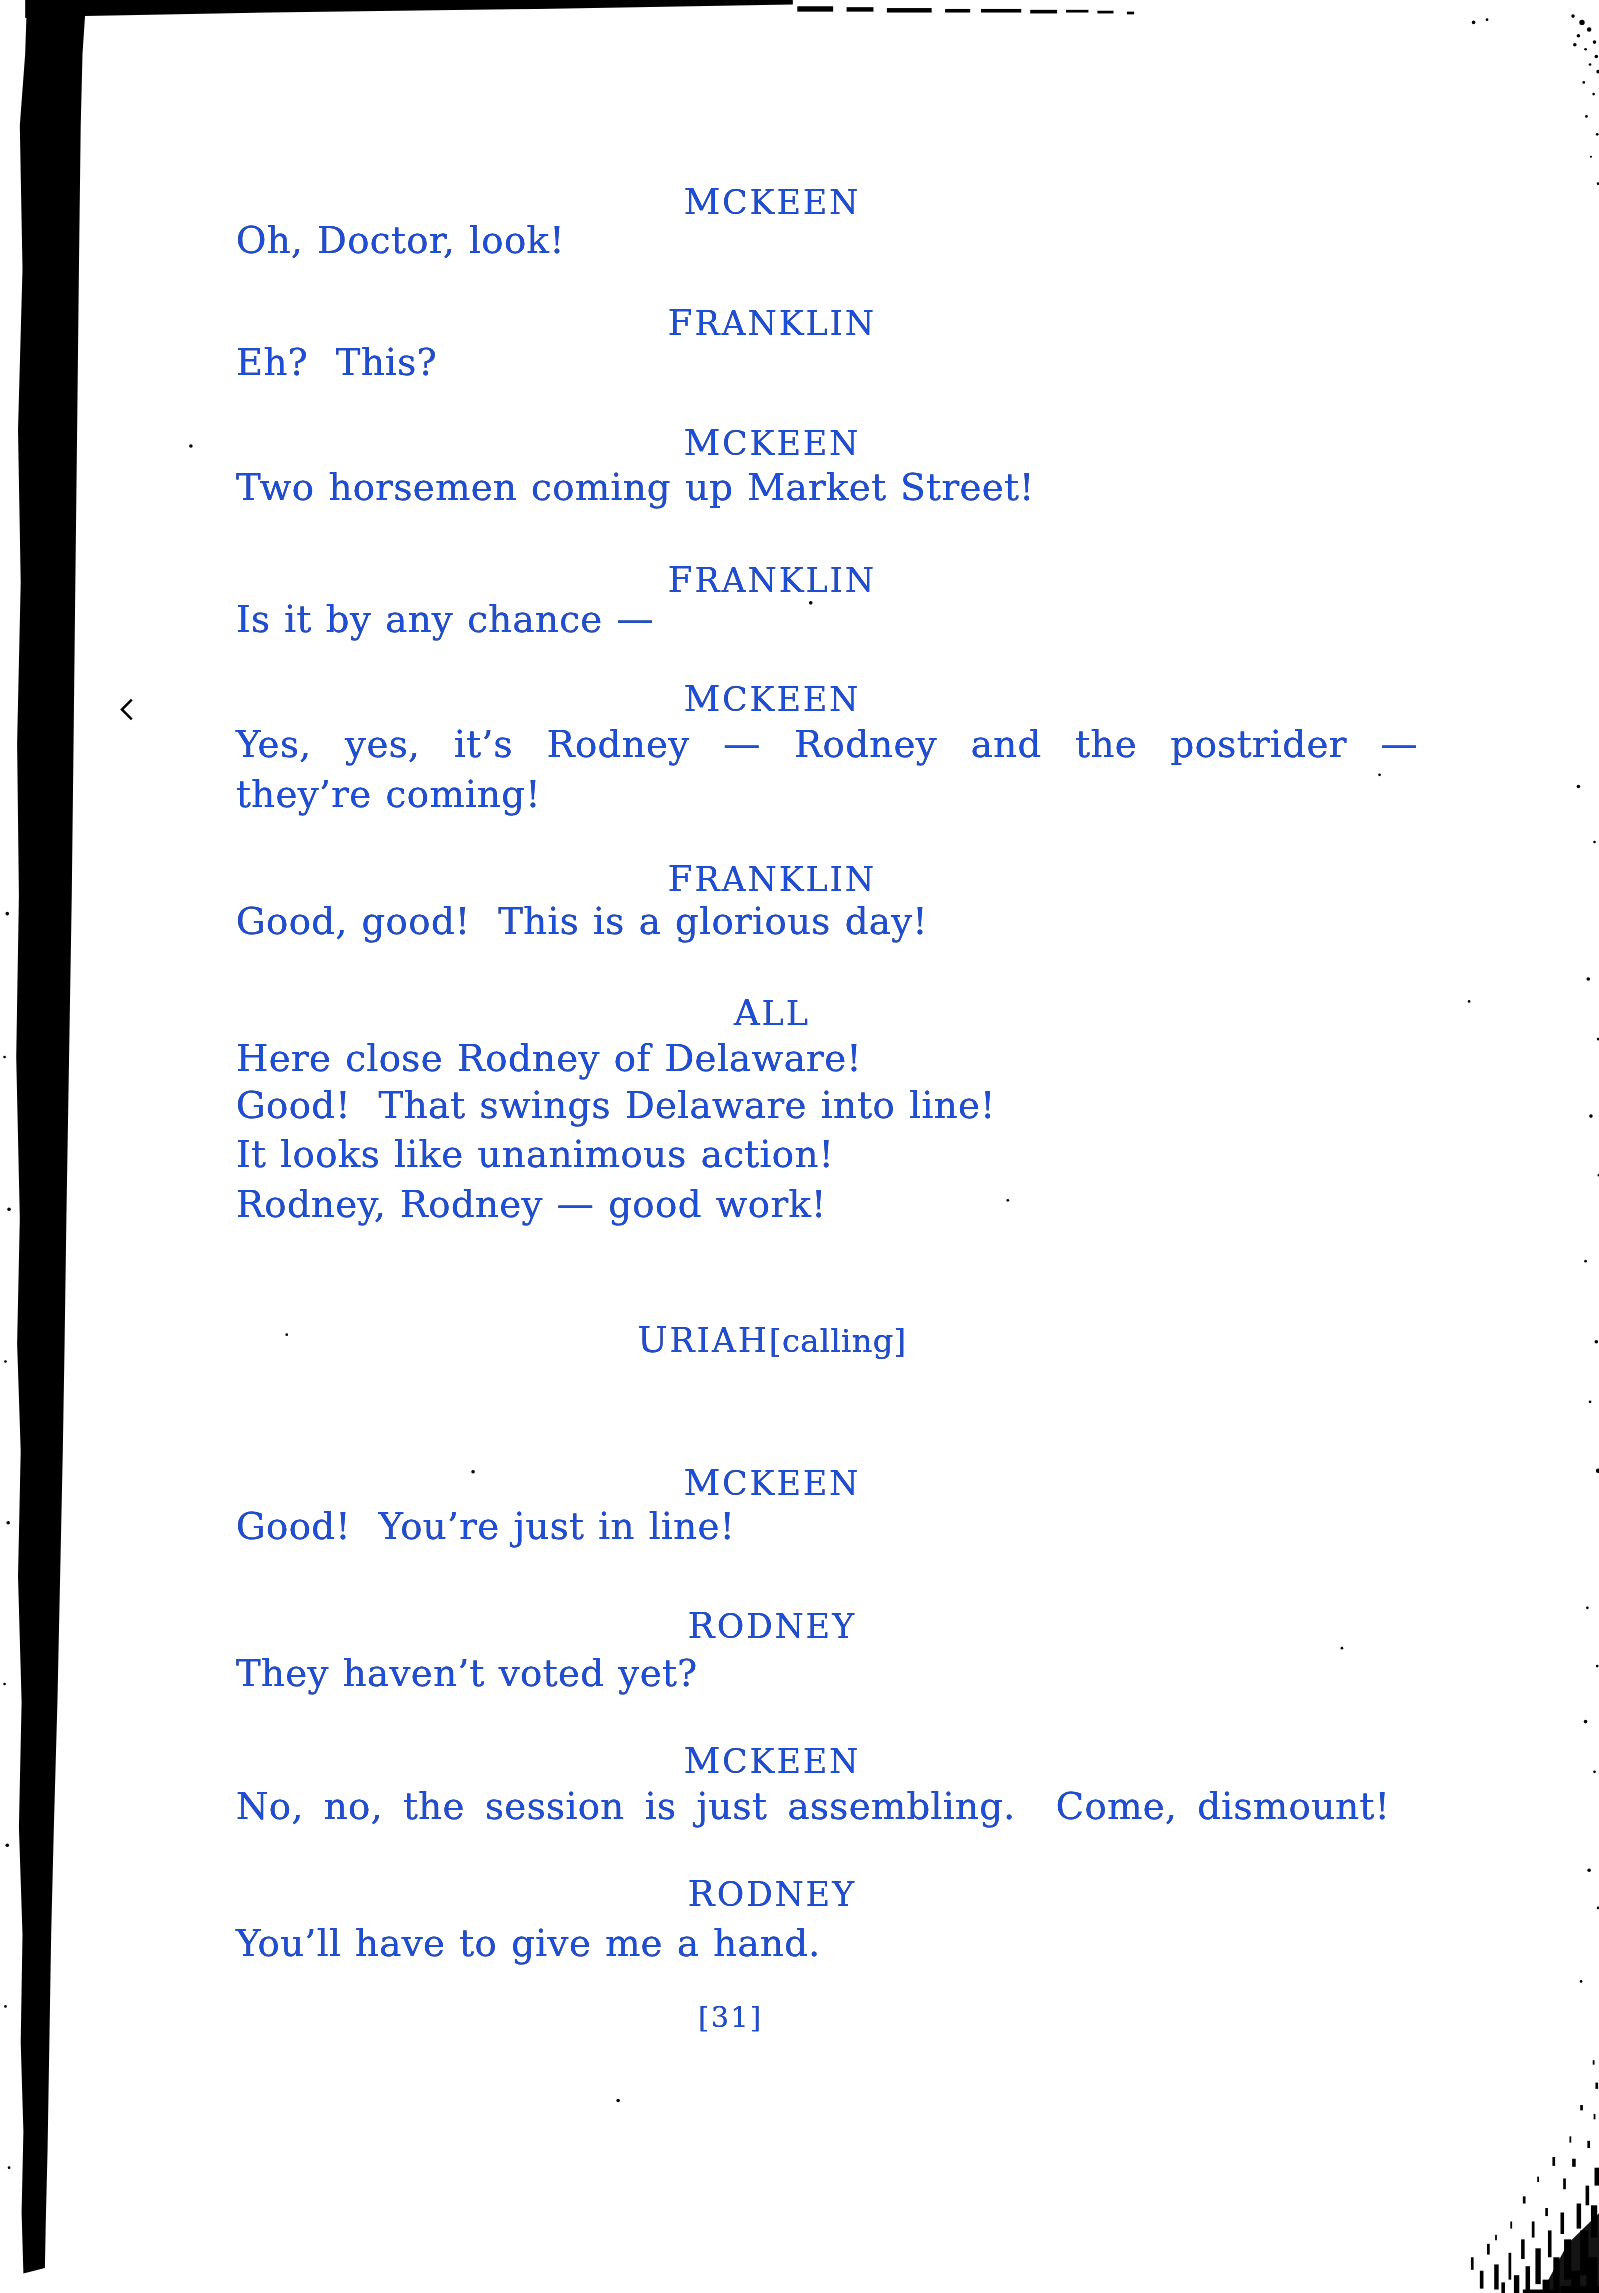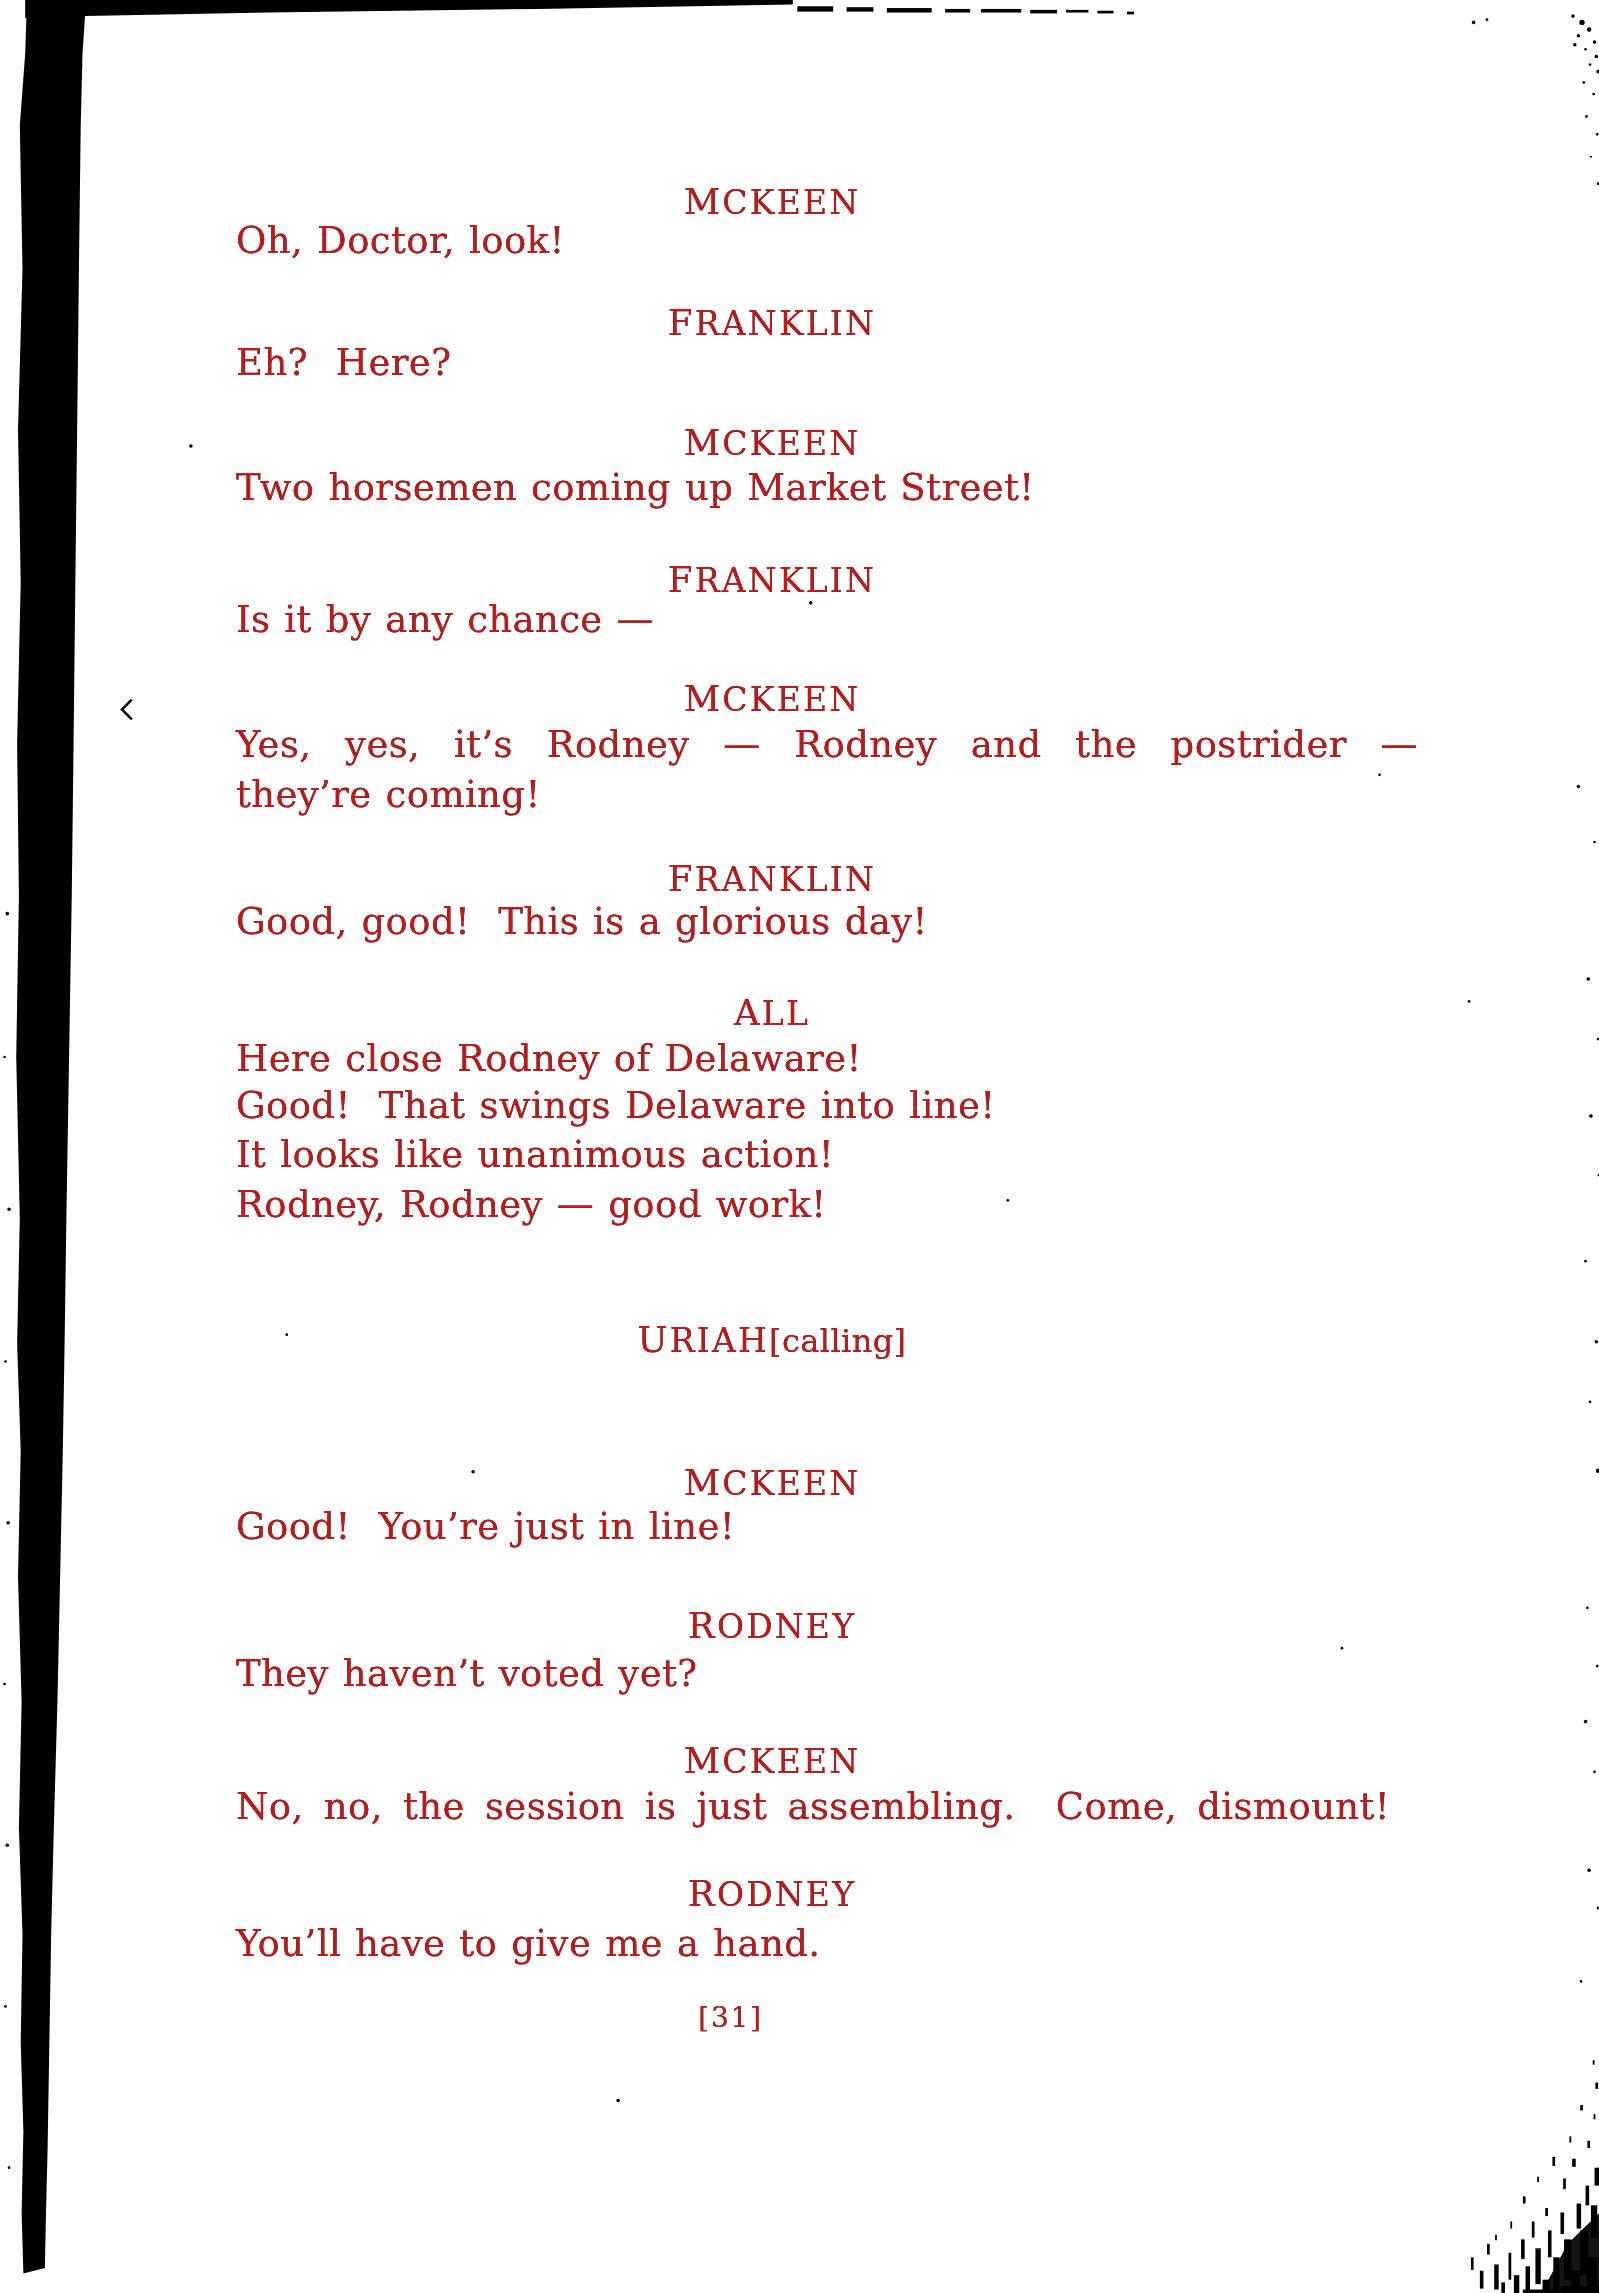--- a/index.html
+++ b/index.html
@@ -2,21 +2,21 @@
 <html style="font-size:14.3px"><head>
 <meta charset="utf-8">
 <style>
   html,body{margin:0;padding:0;background:#cfcfcf;}
   .page{
     position:relative;
     width:1600px;height:2294px;
     background:#ffffff;
     overflow:hidden;
     font-family:"DejaVu Serif", "Liberation Serif", serif;
-    color:#b91c1c;
+    color:#1d4ed8;
     text-shadow:0 0 0.4px rgba(0,0,0,0.85);
   }
   .artifacts{position:absolute;left:0;top:0;}
   .speaker{
     position:absolute;left:236px;width:1072px;
     text-align:center;
     font-size:33px;line-height:1;
     letter-spacing:2.2px;
     white-space:pre;
   }
@@ -162,21 +162,21 @@
       <rect x="1779" y="2360" width="2" height="6"></rect>
         <rect x="1781" y="2325" width="3" height="7"></rect>
       <rect x="1778" y="2300" width="2" height="5"></rect>
     </g>
   </svg>
 
   <div class="speaker" style="top:184px">MCKEEN</div>
   <div class="line" style="top:222px">Oh, Doctor, look!</div>
 
   <div class="speaker" style="top:305px">FRANKLIN</div>
-  <div class="line" style="top:344px">Eh?  Here?</div>
+  <div class="line" style="top:344px">Eh?  This?</div>
 
   <div class="speaker" style="top:425px">MCKEEN</div>
   <div class="line" style="top:469px">Two horsemen coming up Market Street!</div>
 
   <div class="speaker" style="top:562px">FRANKLIN</div>
   <div class="line" style="top:601px">Is it by any chance —</div>
 
   <div class="speaker" style="top:681px">MCKEEN</div>
   <div class="line ws-wide" style="top:726px">Yes, yes, it’s Rodney — Rodney and the postrider —</div>
   <div class="line" style="top:776px">they’re coming!</div>

